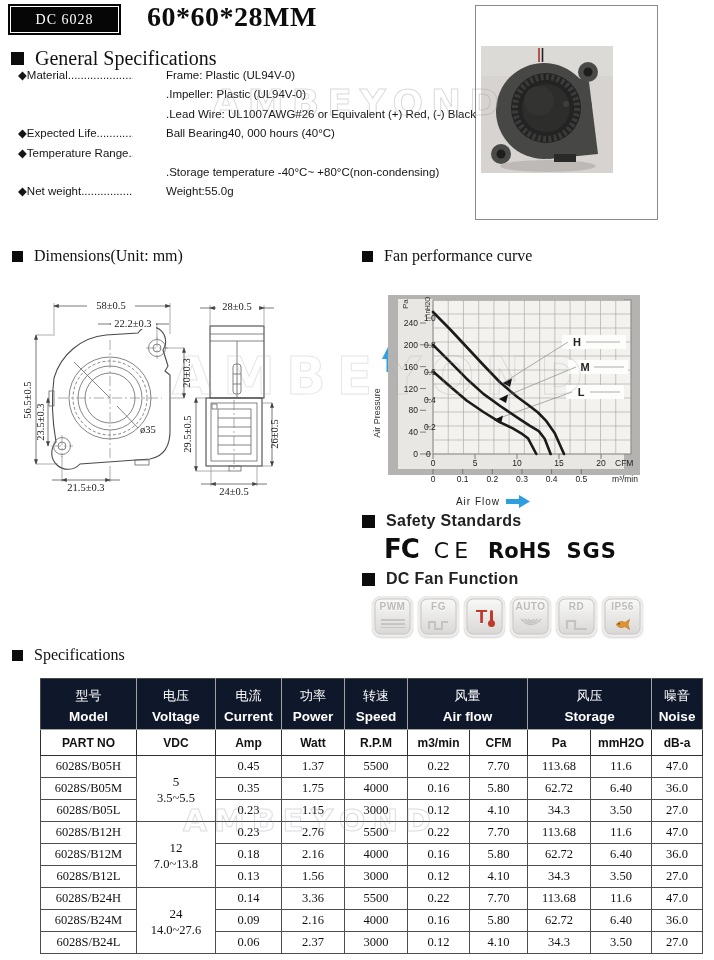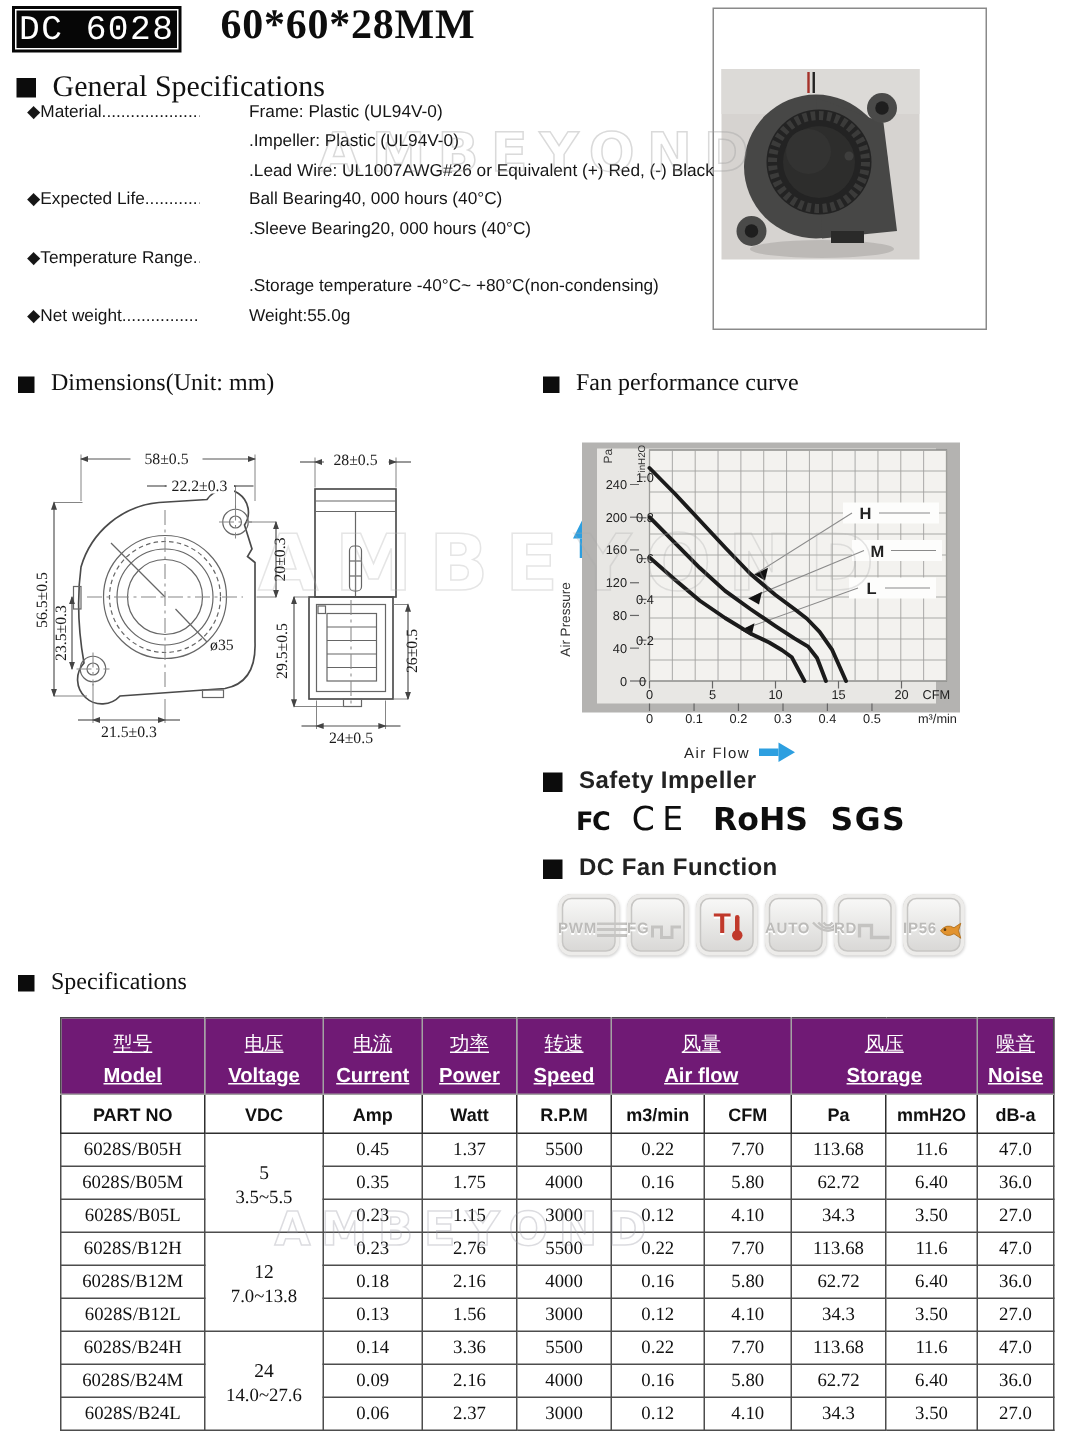--- a/index.html
+++ b/index.html
@@ -4,21 +4,21 @@
 <style>
   html,body{margin:0;padding:0;background:#fff;}
   #page{position:relative;width:714px;height:960px;background:#fff;overflow:hidden;
         font-family:"Liberation Sans",sans-serif;color:#111;}
   .abs{position:absolute;}
 
   
   .model-badge{left:8px;top:4px;width:113px;height:31px;background:#060606;display:flex;
        align-items:center;justify-content:center;}
   .model-badge::after{content:"";position:absolute;inset:2px;border:1px solid #fff;}
-  .model-badge span{color:#fff;font-family:Liberation Mono, monospace;font-size:23px;letter-spacing:1px;}
+  .model-badge span{color:#fff;font-family:Liberation Serif, serif;font-size:14px;letter-spacing:1px;}
   .size-label{left:147px;top:1px;font-family:"Liberation Serif",serif;font-size:28px;font-weight:600;
        letter-spacing:.5px;color:#0d0d0d;}
 
   
   .sec{display:flex;align-items:center;gap:11px;text-align:right;}
   .sq{width:13px;height:13px;background:#0c0c0c;flex:0 0 auto;}
   .sq.sm{width:11px;height:11px;}
   .sec .t-serif-lg{font-family:"Liberation Serif",serif;font-size:20px;}
   .sec .t-serif{font-family:"Liberation Serif",serif;font-size:16px;}
   .sec .t-sans{font-size:16px;font-weight:600;color:#222;letter-spacing:.3px;}
@@ -28,44 +28,44 @@
   .spec-row{display:flex;}
   .spec-term{width:115px;flex:0 0 auto;white-space:nowrap;overflow:hidden;}
   .spec-val{white-space:nowrap;margin-left:33px;}
 
   
   .photo-box{left:475px;top:5px;width:181px;height:213px;border:1px solid #8a8a8a;background:#fff;}
 
   
   .logos{left:384px;top:534px;display:flex;align-items:baseline;gap:15px;color:#0e0e0e;}
   .lg{font-family:"DejaVu Sans",sans-serif;}
-  .lg-fcc{font-size:17px;font-weight:800;letter-spacing:-1px;}
+  .lg-fcc{font-size:26px;font-weight:800;letter-spacing:-1px;}
   .lg-ce{font-size:22px;font-weight:500;letter-spacing:5px;}
   .lg-rohs{font-size:21px;font-weight:800;}
   .lg-sgs{font-size:21px;font-weight:800;letter-spacing:1px;}
 
   
   .badges{left:372px;top:596px;display:flex;gap:5px;}
   .fn-badge{width:41px;height:41px;border-radius:9px;box-sizing:border-box;
     background:linear-gradient(180deg,#fbfbfa,#d6d5d3);
     box-shadow:inset 0 0 0 2.5px #edecea,inset 0 0 0 3.5px #c7c6c4,0 1px 2px rgba(0,0,0,.18);
-    display:flex;flex-direction:row;align-items:center;padding-top:5px;}
+    display:flex;flex-direction:column;align-items:center;padding-top:5px;}
   .fn-label{font-size:10px;font-weight:800;color:#bcbbb9;text-shadow:0 1px 0 #fff;letter-spacing:.5px;line-height:11px;}
   .fn-art{height:20px;display:flex;align-items:center;justify-content:center;margin-top:2px;}
   .stripes{width:24px;height:11px;background:repeating-linear-gradient(180deg,#c6c5c3 0 1.8px,transparent 1.8px 3.8px);}
   .fn-badge.t{flex-direction:row;align-items:center;justify-content:center;gap:3px;padding-top:0;}
   .t-big{font-size:19px;font-weight:800;color:#c0392b;text-shadow:0 1px 0 #fff;}
   .therm{position:relative;width:3px;height:14px;background:#c0392b;border-radius:2px;}
   .therm::after{content:"";position:absolute;left:-2px;bottom:-3px;width:7px;height:7px;border-radius:50%;background:#c0392b;}
 
   
   table.spec{left:40px;top:678px;position:absolute;width:662px;border-collapse:collapse;table-layout:fixed;}
   table.spec td,table.spec th{padding:0;text-align:center;vertical-align:middle;}
-  tr.h-gray th{background:#701a75;color:#fff;height:50px;border:1px solid #a3a2a2;
-       border-top:1px solid #4a4a4a;font-weight:normal;text-decoration:underline;}
+  tr.h-gray th{background:#0f172a;color:#fff;height:50px;border:1px solid #a3a2a2;
+       border-top:1px solid #4a4a4a;font-weight:normal;}
   tr.h-gray th:first-child{border-left:1px solid #4a4a4a;}
   tr.h-gray th:last-child{border-right:1px solid #4a4a4a;margin-top:20px;}
   .hcn{font-size:13px;line-height:15px;margin-top:3px;}
   .hen{font-size:13.5px;font-weight:700;margin-top:6px;}
   tr.h-sub td{height:25px;font-weight:700;font-size:12px;border:1px solid #2e2e2e;background:#fff;}
   tbody.data td{height:21px;font-family:"Liberation Serif",serif;font-size:12.5px;border:1px solid #4d4d4d;background:#fff;}
   td.c-volt{font-family:"Liberation Serif",serif;}
   td.c-volt .v-nom{font-size:13px;line-height:17px;margin-top:2px;}
   td.c-volt .v-rng{font-size:12.5px;line-height:17px;}
 
@@ -141,24 +141,20 @@
         <span class="spec-term"></span>
         <span class="spec-val">.Impeller: Plastic (UL94V-0)</span>
       </div>
     <div class="spec-row">
         <span class="spec-term"></span>
         <span class="spec-val">.Lead Wire: UL1007AWG#26 or Equivalent (+) Red, (-) Black</span>
       </div>
     <div class="spec-row">
         <span class="spec-term">◆Expected Life.................</span>
         <span class="spec-val">Ball Bearing40, 000 hours (40°C)</span>
-      </div>
-    <div class="spec-row">
-        <span class="spec-term"></span>
-        <span class="spec-val">.Sleeve Bearing20, 000 hours (40°C)</span>
       </div>
     <div class="spec-row">
         <span class="spec-term">◆Temperature Range....</span>
       </div>
     <div class="spec-row">
         <span class="spec-term"></span>
         <span class="spec-val">.Storage temperature -40°C~  +80°C(non-condensing)</span>
       </div>
     <div class="spec-row">
         <span class="spec-term">◆Net weight.....................</span>
@@ -416,21 +412,21 @@
 
     <g>
       <text class="unit" x="110" y="222" text-anchor="middle" style="font-size:10px;letter-spacing:1px;fill:#222;">Air Flow</text>
       <rect x="138" y="216" width="13" height="5" fill="#2d9fe0"></rect>
       <polygon points="151,212 162,218.5 151,225" fill="#2d9fe0"></polygon>
     </g>
   </svg>
 
   <div class="abs sec" style="left:362px;top:512px;">
     <span class="sq"></span>
-    <span class="t-sans">Safety Impeller</span>
+    <span class="t-sans">Safety Standards</span>
   </div>
   <div class="abs logos">
     <span class="lg lg-fcc">FC</span>
     <span class="lg lg-ce">CE</span>
     <span class="lg lg-rohs">RoHS</span>
     <span class="lg lg-sgs">SGS</span>
   </div>
 
   <div class="abs sec" style="left:362px;top:570px;">
     <span class="sq"></span>

